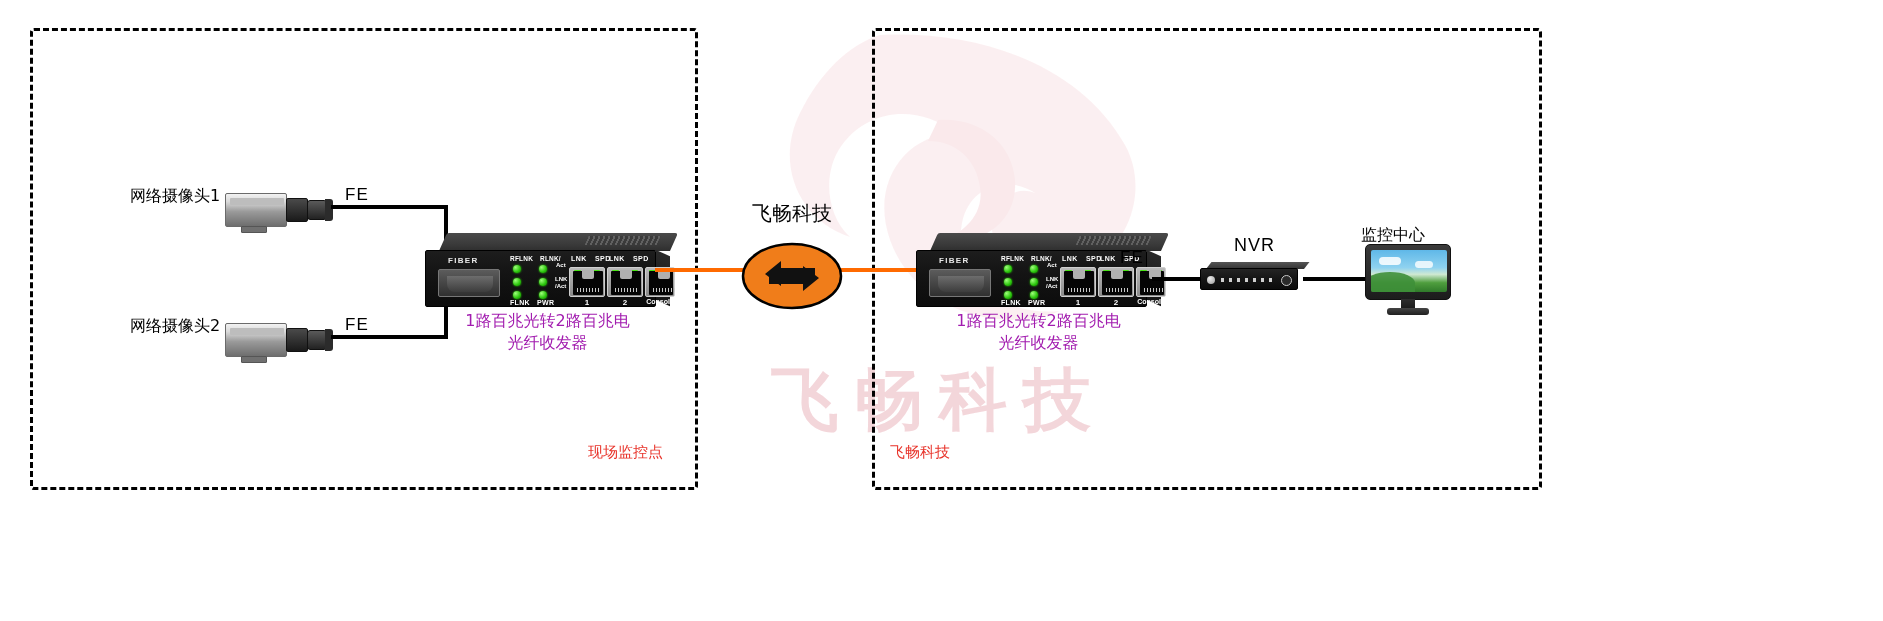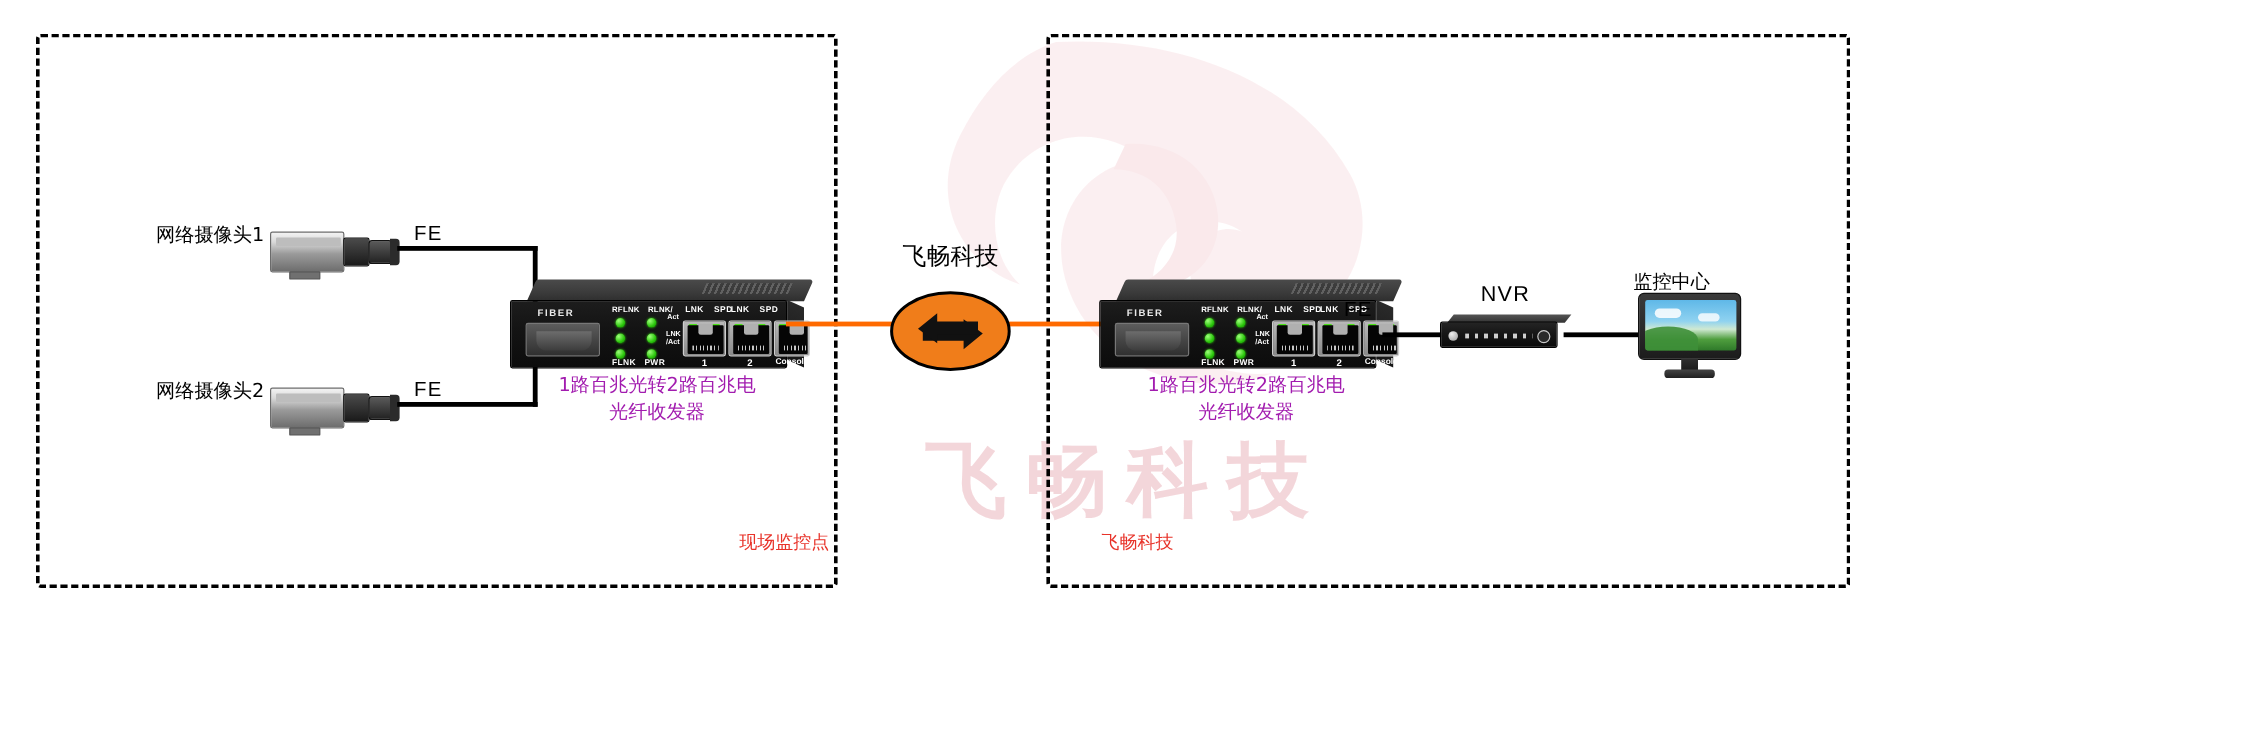--- a/index.html
+++ b/index.html
@@ -42,21 +42,20 @@
     border: 3px dashed #000;
     border-radius: 4px;
   }
   #zone-left  { left: 30px;  top: 28px; width: 668px; height: 462px; }
   #zone-right { left: 872px; top: 28px; width: 670px; height: 462px; }
   .zone-label {
     position: absolute;
     font-size: 15px; color: #e8332a; font-weight: normal;
     font-family: "DejaVu Sans", sans-serif;
     white-space: nowrap;
-    margin-left: 28px;
   }
   #zone-label-left  { left: 588px; top: 443px; }
   #zone-label-right { left: 890px; top: 443px; }
 
   
   .wire { position: absolute; background: #000; }
   .fiber-line { position: absolute; background: #ff6a00; height: 4px; }
 
   .fe-label {
     position: absolute; font-size: 17px; color: #000;

